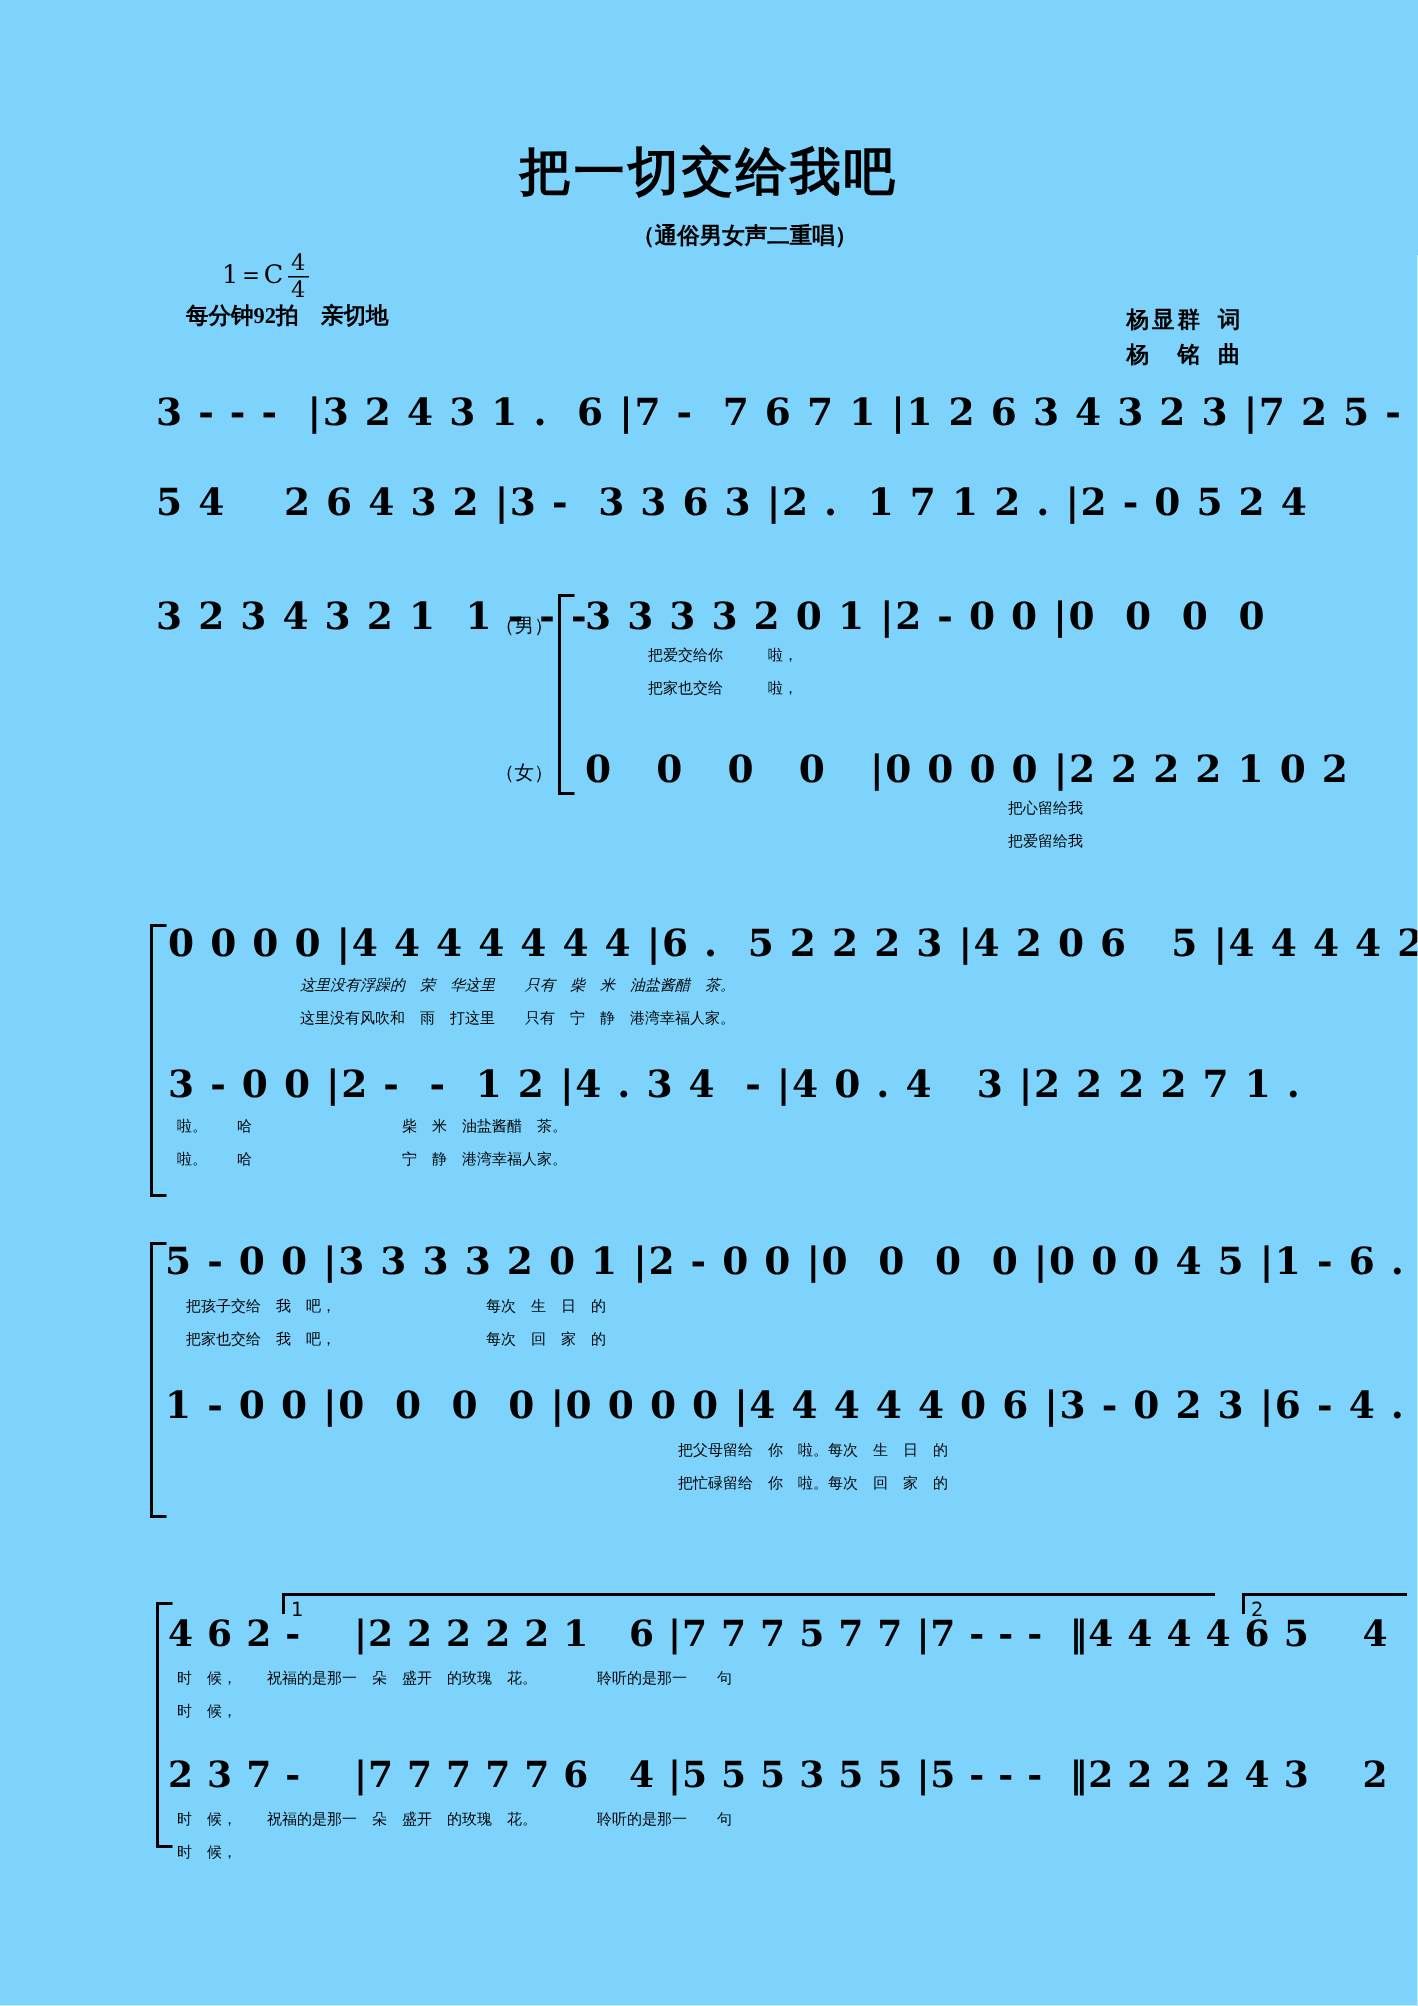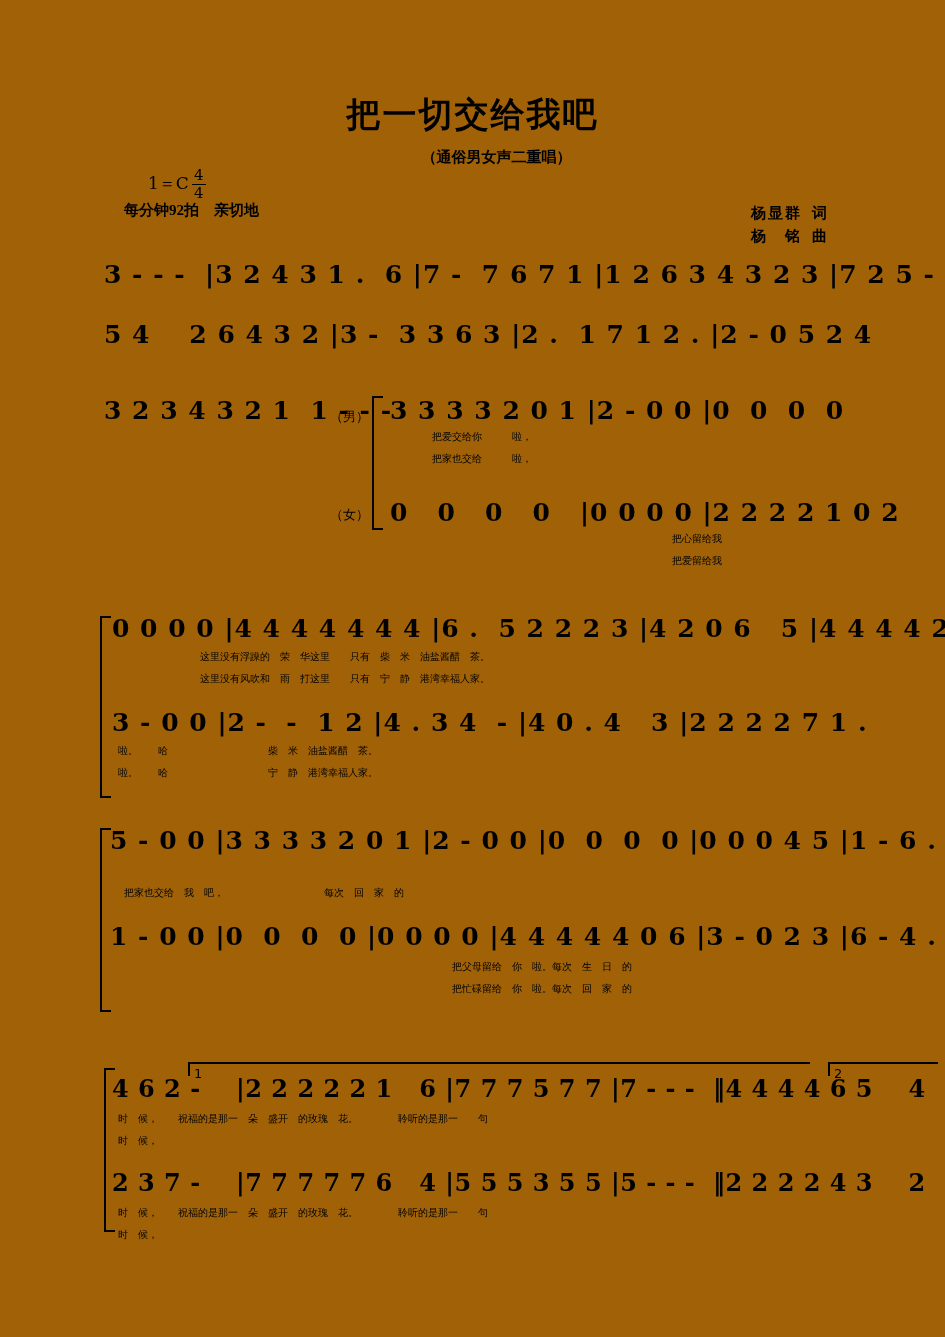--- a/index.html
+++ b/index.html
@@ -9,21 +9,21 @@
   }
   body {
     font-family: "Liberation Serif", "DejaVu Serif", serif;
     color: #000;
   }
   #sheet {
     position: relative;
     width: 945px;
     height: 1337px;
     margin: 0 auto;
-    background: #a16207;
+    background: #7dd3fc;
     overflow: hidden;
   }
 
   
   .title {
     text-align: center;
     font-size: 34px;
     font-weight: bold;
     letter-spacing: 2px;
     margin-top: 92px;
@@ -173,36 +173,37 @@
       <div class="lyrics" style="left:672px; top:34px;">把心留给我</div>
       <div class="lyrics" style="left:672px; top:56px;">把爱留给我</div>
     </div>
   </div>
 
   <div class="system" style="top:610px;">
     <div class="brace" style="left:100px; top:6px; height:178px;"></div>
 
     <div class="staff-line" style="height:92px;">
       <div class="notes" style="left:112px; top:4px; letter-spacing:1px;">0 0 0 0 |4 4 4 4 4 4 4 |6 .  5 2 2 2 3 |4 2 0 6   5 |4 4 4 4 2 5 .</div>
-      <div class="lyrics" style="left:200px; top:40px;">这里没有浮躁的　荣　华这里　　只有　柴　米　油盐酱醋　茶。</div>
+      <div class="lyrics" style="left:200px; top:40px;font-style:italic;">这里没有浮躁的　荣　华这里　　只有　柴　米　油盐酱醋　茶。</div>
       <div class="lyrics" style="left:200px; top:62px;">这里没有风吹和　雨　打这里　　只有　宁　静　港湾幸福人家。</div>
     </div>
 
     <div class="staff-line" style="height:92px; margin-top:2px;">
       <div class="notes" style="left:112px; top:4px; letter-spacing:1px;">3 - 0 0 |2 -  -  1 2 |4 . 3 4  - |4 0 . 4   3 |2 2 2 2 7 1 .</div>
       <div class="lyrics" style="left:118px; top:40px;">啦。　　哈　　　　　　　　　　柴　米　油盐酱醋　茶。</div>
       <div class="lyrics" style="left:118px; top:62px;">啦。　　哈　　　　　　　　　　宁　静　港湾幸福人家。</div>
     </div>
   </div>
 
   <div class="system" style="top:822px;">
     <div class="brace" style="left:100px; top:6px; height:180px;"></div>
 
     <div class="staff-line" style="height:94px;">
       <div class="notes" style="left:110px; top:4px; letter-spacing:1px;">5 - 0 0 |3 3 3 3 2 0 1 |2 - 0 0 |0  0  0  0 |0 0 0 4 5 |1 - 6 . 6</div>
+      <div class="lyrics" style="left:124px; top:42px;">把孩子交给　我　吧，　　　　　　　　　　每次　生　日　的</div>
       <div class="lyrics" style="left:124px; top:64px;">把家也交给　我　吧，　　　　　　　　　　每次　回　家　的</div>
     </div>
 
     <div class="staff-line" style="height:94px; margin-top:2px;">
       <div class="notes" style="left:110px; top:4px; letter-spacing:1px;">1 - 0 0 |0  0  0  0 |0 0 0 0 |4 4 4 4 4 0 6 |3 - 0 2 3 |6 - 4 . 4</div>
       <div class="lyrics" style="left:452px; top:42px;">把父母留给　你　啦。每次　生　日　的</div>
       <div class="lyrics" style="left:452px; top:64px;">把忙碌留给　你　啦。每次　回　家　的</div>
     </div>
   </div>
 

